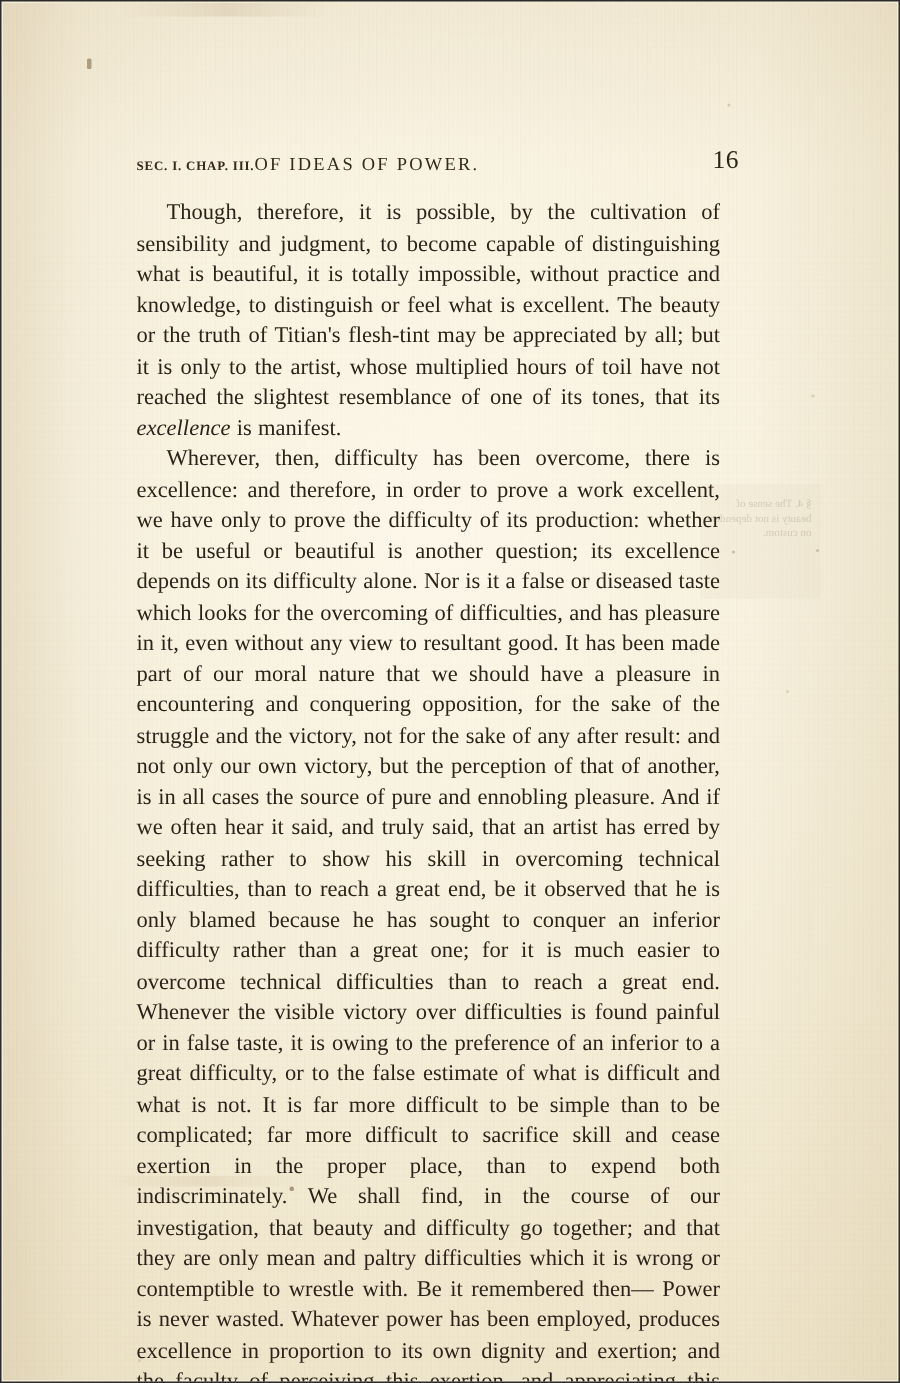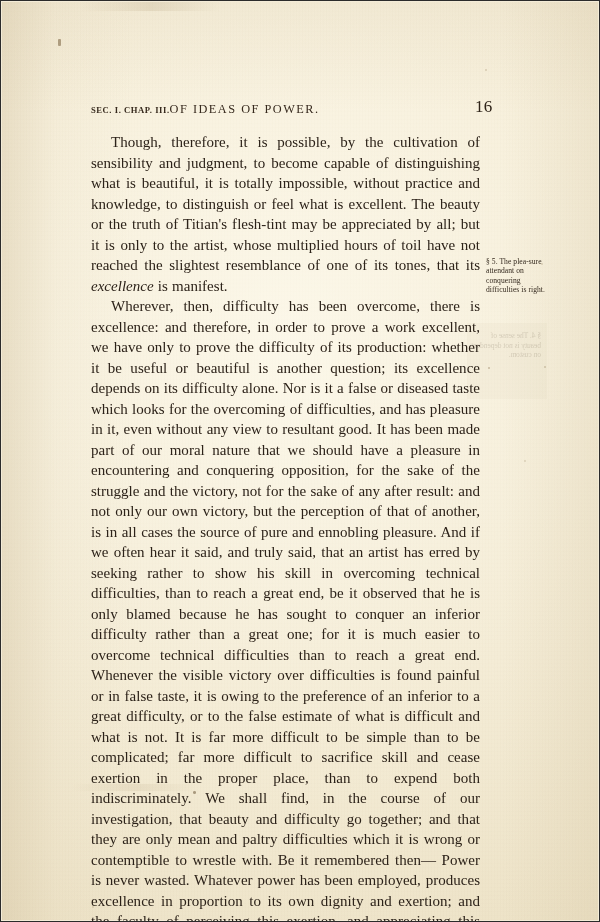--- a/index.html
+++ b/index.html
@@ -222,21 +222,20 @@
       <span class="rh-center">OF IDEAS OF POWER.</span>
     </div>
 
     <div class="folio">16</div>
 
     <div class="textblock">
       <p class="first"><span>Though, therefore, it is possible, by the cultivation of sensibility and judgment, to become capable of distinguishing what is beautiful, it is totally impossible, without practice and knowledge, to distinguish or feel what is excellent. The beauty or the truth of Titian's flesh-tint may be appreciated by all; but it is only to the artist, whose multiplied hours of toil have not reached the slightest resemblance of one of its tones, that its </span><i>excellence</i><span> is manifest.</span></p>
       <p>Wherever, then, difficulty has been overcome, there is excellence: and therefore, in order to prove a work excellent, we have only to prove the difficulty of its production: whether it be useful or beautiful is another question; its excellence depends on its difficulty alone. Nor is it a false or diseased taste which looks for the overcoming of difficulties, and has pleasure in it, even without any view to resultant good. It has been made part of our moral nature that we should have a pleasure in encountering and conquering opposition, for the sake of the struggle and the victory, not for the sake of any after result: and not only our own victory, but the perception of that of another, is in all cases the source of pure and ennobling pleasure. And if we often hear it said, and truly said, that an artist has erred by seeking rather to show his skill in overcoming technical difficulties, than to reach a great end, be it observed that he is only blamed because he has sought to conquer an inferior difficulty rather than a great one; for it is much easier to overcome technical difficulties than to reach a great end. Whenever the visible victory over difficulties is found painful or in false taste, it is owing to the preference of an inferior to a great difficulty, or to the false estimate of what is difficult and what is not. It is far more difficult to be simple than to be complicated; far more difficult to sacrifice skill and cease exertion in the proper place, than to expend both indiscriminately. We shall find, in the course of our investigation, that beauty and difficulty go together; and that they are only mean and paltry difficulties which it is wrong or contemptible to wrestle with. Be it remembered then— Power is never wasted. Whatever power has been employed, produces excellence in proportion to its own dignity and exertion; and the faculty of perceiving this exertion, and appreciating this dignity, is the faculty of perceiving excellence.</p>
     </div>
 
-    <div class="sidenote">§ 5. The plea-sure attendant on conquering difficulties is right.</div>
 
   </div>
 
   <span class="speck s1"></span>
   <span class="speck s2"></span>
   <span class="speck s3"></span>
   <span class="speck s4"></span>
   <span class="speck s5"></span>
   <span class="speck s6"></span>
   <span class="speck s7"></span>

